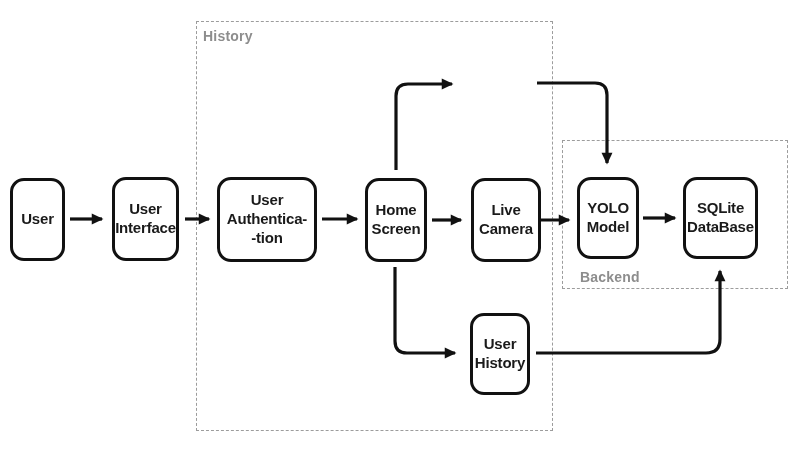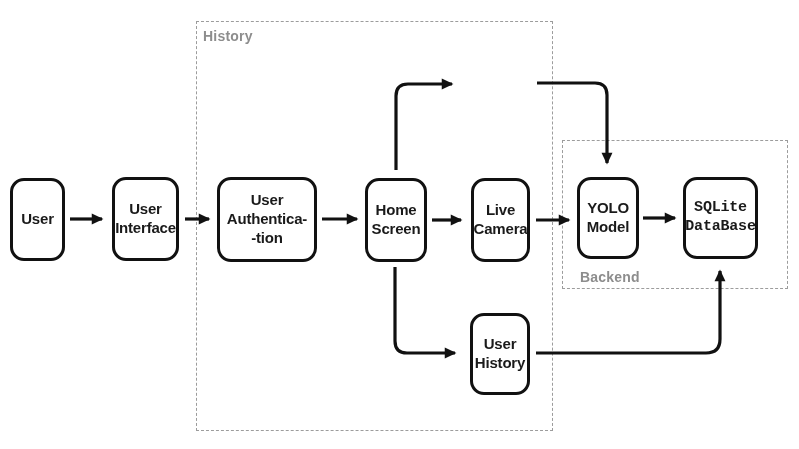--- a/index.html
+++ b/index.html
@@ -61,24 +61,24 @@
     line-height:1.25;
     text-align:center;
     white-space:pre-line;
     letter-spacing:-0.2px;
   }
   #node-user{left:10px;top:178px;width:55px;height:83px;}
   #node-user-interface{left:112px;top:177px;width:67px;height:84px;}
   #node-user-authentication{left:217px;top:177px;width:100px;height:85px;}
   #node-home-screen{left:365px;top:178px;width:62px;height:84px;}
   #node-static-image-upload{left:469px;top:43px;width:63px;height:82px;}
-  #node-live-camera{left:471px;top:178px;width:59px;height:84px;}
+  #node-live-camera{left:471px;top:178px;width:70px;height:84px;}
   #node-user-history{left:470px;top:313px;width:60px;height:82px;}
   #node-yolo-model{left:577px;top:177px;width:62px;height:82px;}
-  #node-sqlite-database{left:683px;top:177px;width:75px;height:82px;font-family:Liberation Mono, monospace;}
+  #node-sqlite-database{left:683px;top:177px;width:75px;height:82px;}
 </style>
 </head>
 <body>
 
 <div class="canvas">
 
   <div class="group" id="frontend-group">
     <span class="group-label top-left">History</span>
   </div>
 

